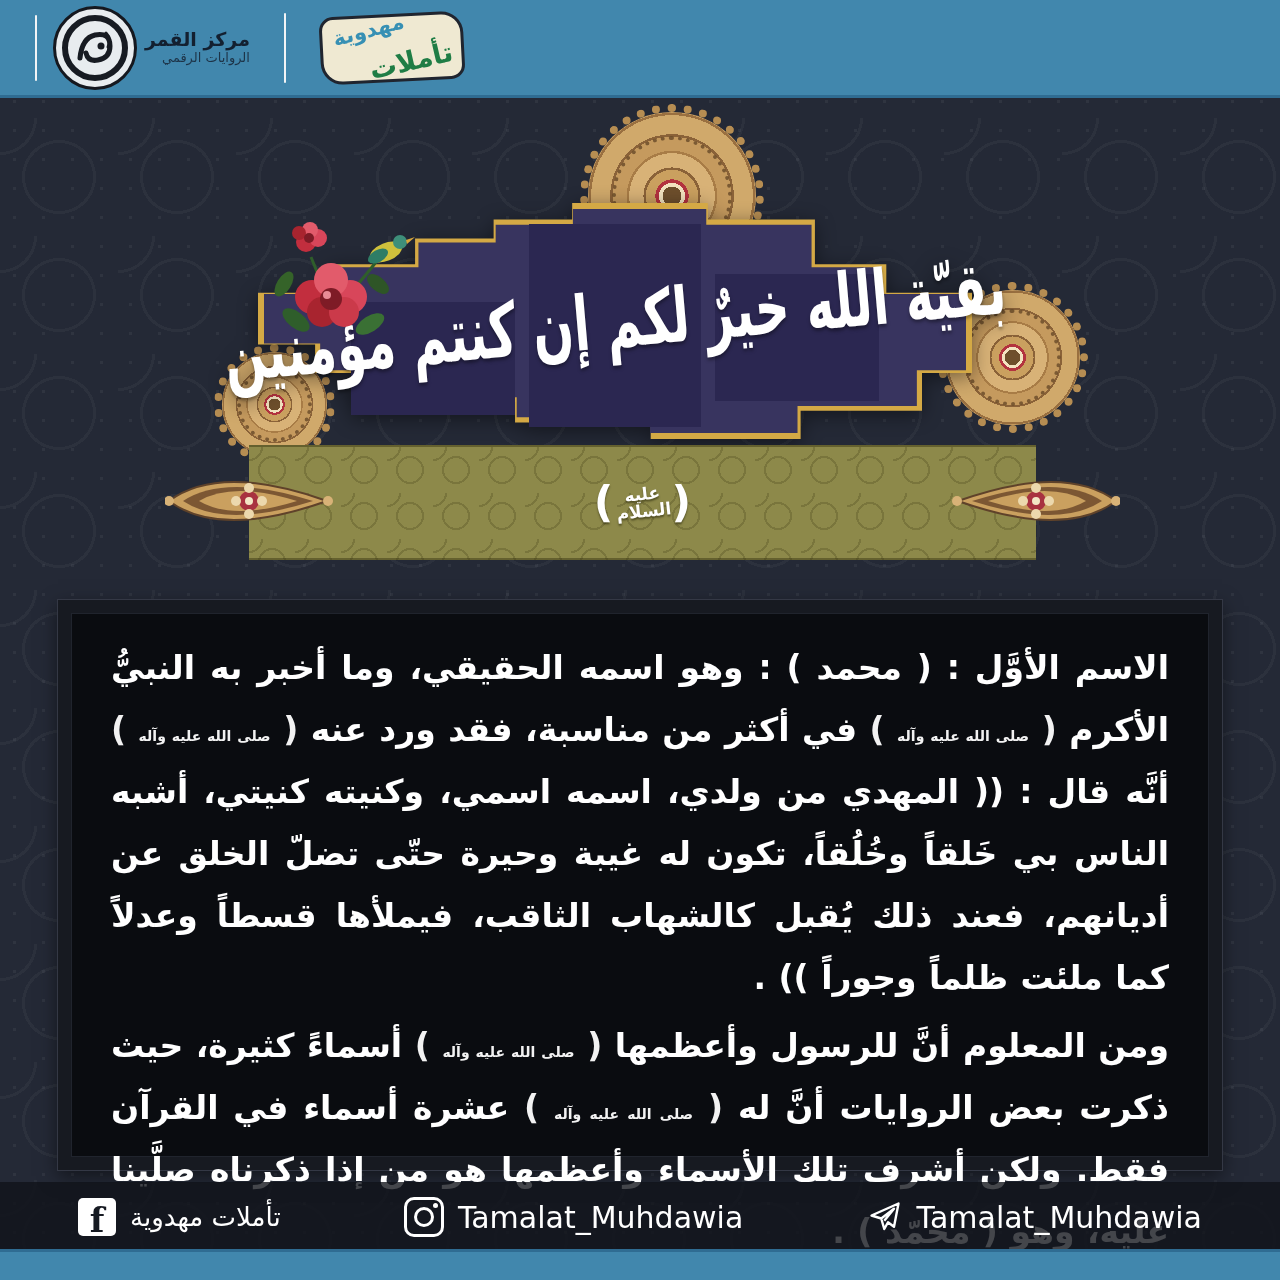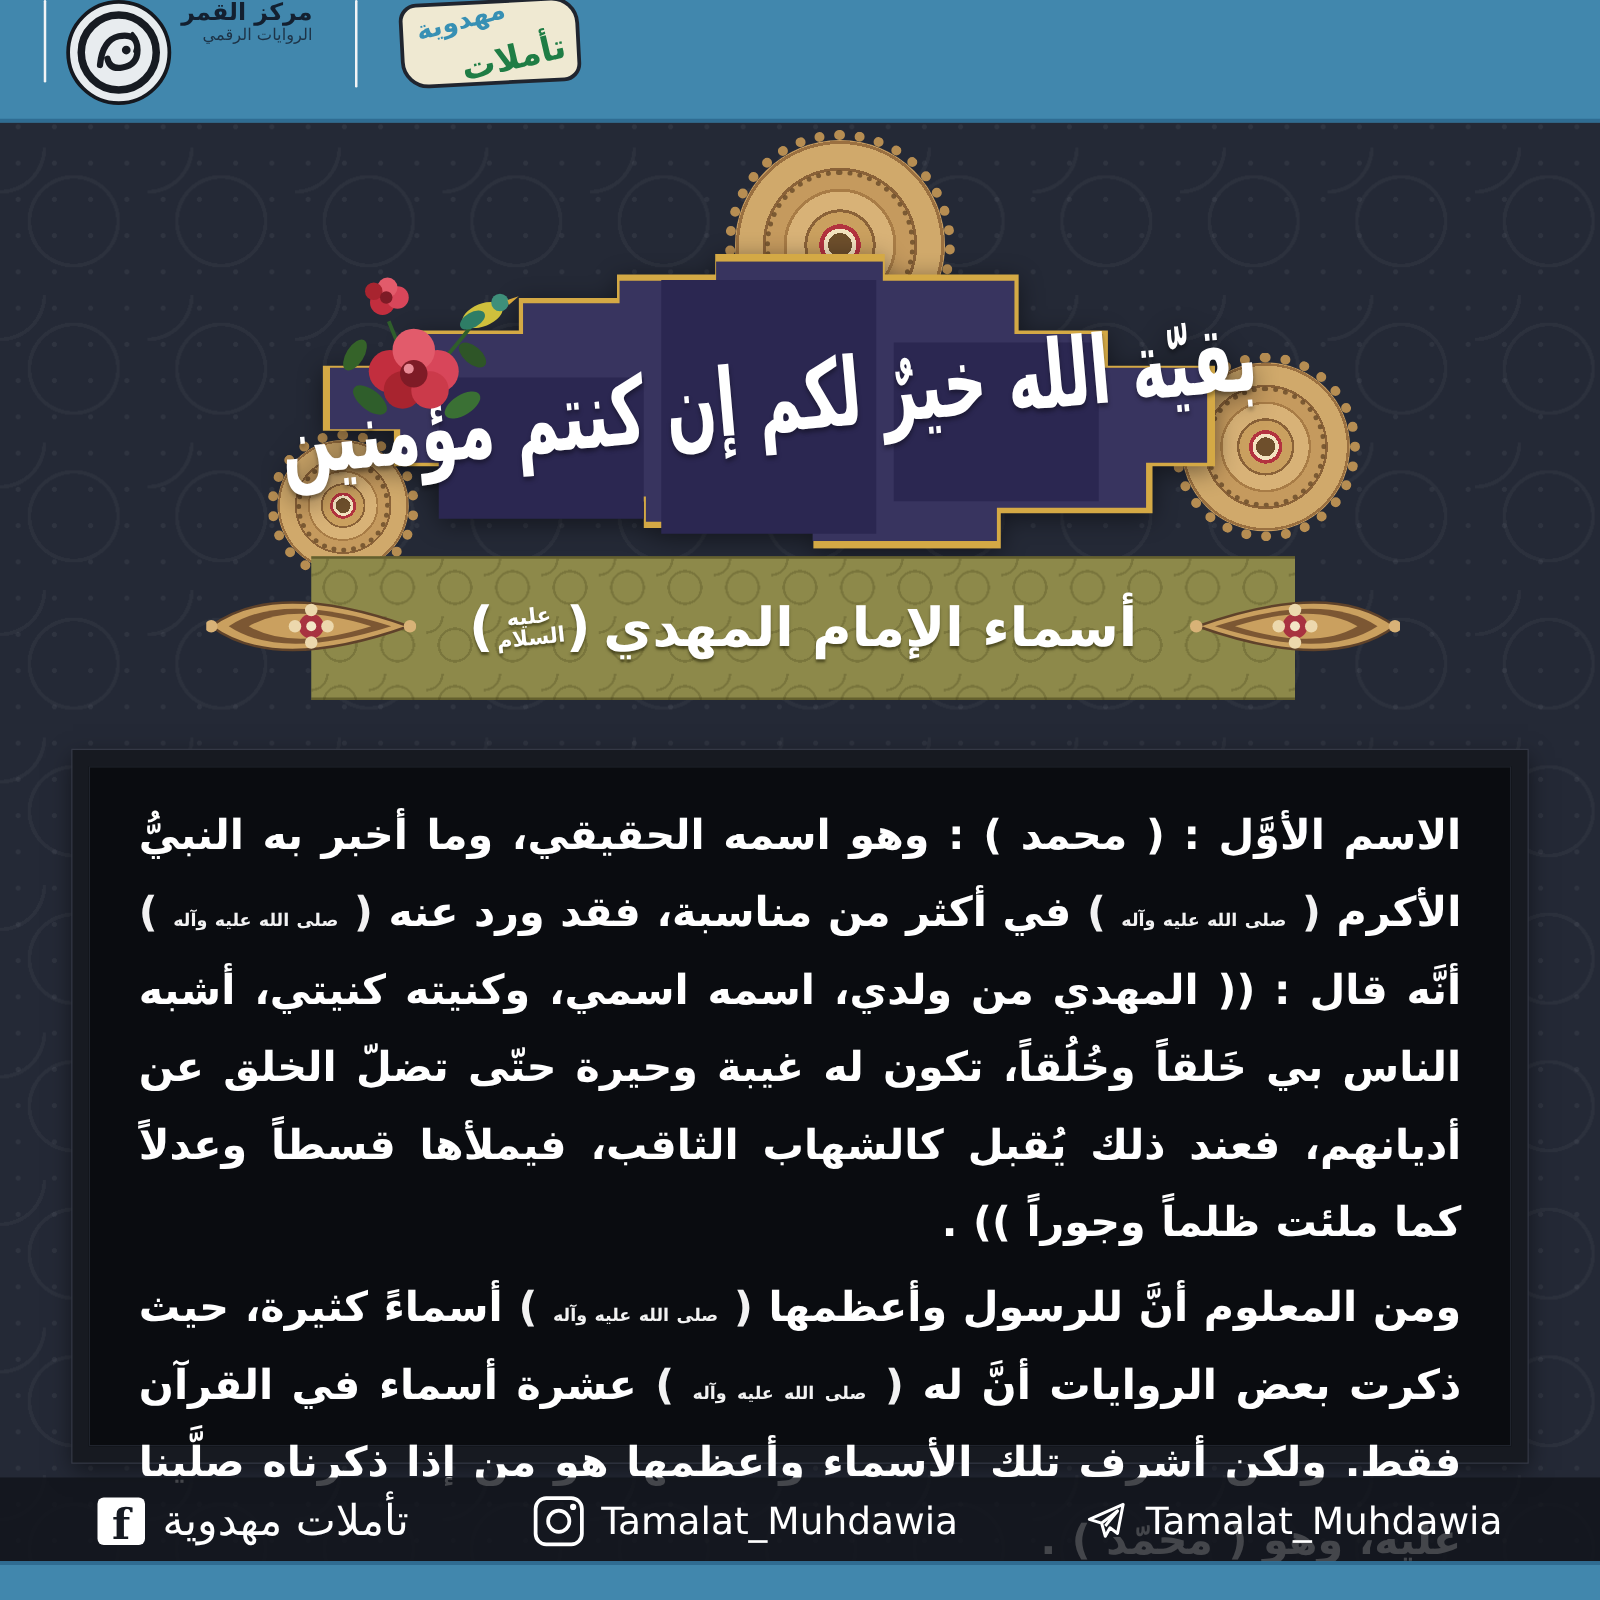--- a/index.html
+++ b/index.html
@@ -10,21 +10,21 @@
     background-image:
       radial-gradient(circle 40px at 50% 50%, transparent 34px, rgba(255,255,255,.035) 34px 37px, transparent 37px),
       radial-gradient(circle 40px at 0% 0%, transparent 34px, rgba(255,255,255,.035) 34px 37px, transparent 37px),
       radial-gradient(circle 3px at 50% 50%, rgba(255,255,255,.05) 0 2px, transparent 2px);
     background-size:118px 118px,118px 118px,29px 29px;
   }
   
   .topbar{
     position:absolute;left:0;top:0;width:1280px;height:95px;
     background:#4187ad;border-bottom:3px solid #2f6c92;
-    display:flex;
+    display:flex;align-items:center;
   }
   .vdivider{width:2px;background:#f2f4f6;border-radius:2px;}
   .vd1{height:66px;margin-left:35px;}
   .vd2{height:70px;margin-left:34px;}
   .qamar-logo{
     width:78px;height:78px;border-radius:50%;margin-left:16px;
     background:#e8ecef;border:3px solid #15181f;position:relative;overflow:hidden;
     display:flex;align-items:center;justify-content:center;
   }
   .qamar-logo svg{width:70px;height:70px;}
@@ -110,21 +110,21 @@
   .hon::before{content:"( ";font-size:33px;}
   .hon::after{content:" )";font-size:33px;}
   
   .social-bar{
     position:absolute;left:0;bottom:28px;width:1280px;height:70px;z-index:7;
     background:rgba(16,18,24,.78);
     display:flex;align-items:center;justify-content:space-between;
     padding:0 78px;box-sizing:border-box;color:#fff;
   }
   .social-item{display:flex;align-items:center;gap:14px;font-size:30px;color:#fff;}
-  .social-item .handle-ar{direction:rtl;font-size:34px;}
+  .social-item .handle-ar{direction:rtl;font-size:26px;}
   .fb-icon{width:38px;height:38px;background:#fff;border-radius:5px;display:flex;align-items:flex-end;justify-content:center;overflow:hidden;}
   .fb-icon span{font-weight:bold;font-size:34px;line-height:.95;color:#161a22;font-family:"DejaVu Serif",serif;}
   .ig-icon{width:34px;height:34px;border:3px solid #fff;border-radius:10px;position:relative;}
   .ig-icon::before{content:"";position:absolute;left:7px;top:7px;width:14px;height:14px;border:3px solid #fff;border-radius:50%;}
   .ig-icon::after{content:"";position:absolute;right:3px;top:3px;width:5px;height:5px;background:#fff;border-radius:50%;}
   .bottom-strip{position:absolute;left:0;bottom:0;width:1280px;height:28px;background:#4187ad;border-top:3px solid #2f6c92;z-index:8;}
 </style>
 </head>
 <body>
 
@@ -185,21 +185,20 @@
     <circle cx="65" cy="68" r="17" fill="#e25b6b"></circle>
     <circle cx="56" cy="100" r="15" fill="#a8242f"></circle>
     <circle cx="78" cy="100" r="15" fill="#cb3a4a"></circle>
     <circle cx="65" cy="87" r="11" fill="#7e1b26"></circle>
     <circle cx="61" cy="83" r="4" fill="#e88b96"></circle>
   </svg>
 
   <section class="title-banner">
     <div class="olive-bar">
       <div class="title-line">
-        <span>أسماء الإمام المهدي</span>
         <span class="hon-title">
             <span class="stack">عليه السلام</span>
           </span>
       </div>
     </div>
     <svg class="cartouche cart-left" viewBox="0 0 168 92">
       <path d="M4 46 Q55 8 162 46 Q55 84 4 46 Z" fill="#caa05f" stroke="#5f422a" stroke-width="2"></path>
       <path d="M18 46 Q60 18 148 46 Q60 74 18 46 Z" fill="#7c5733"></path>
       <path d="M34 46 Q68 26 132 46 Q68 66 34 46 Z" fill="#caa05f"></path>
       <circle cx="84" cy="46" r="10" fill="#a83240"></circle>

